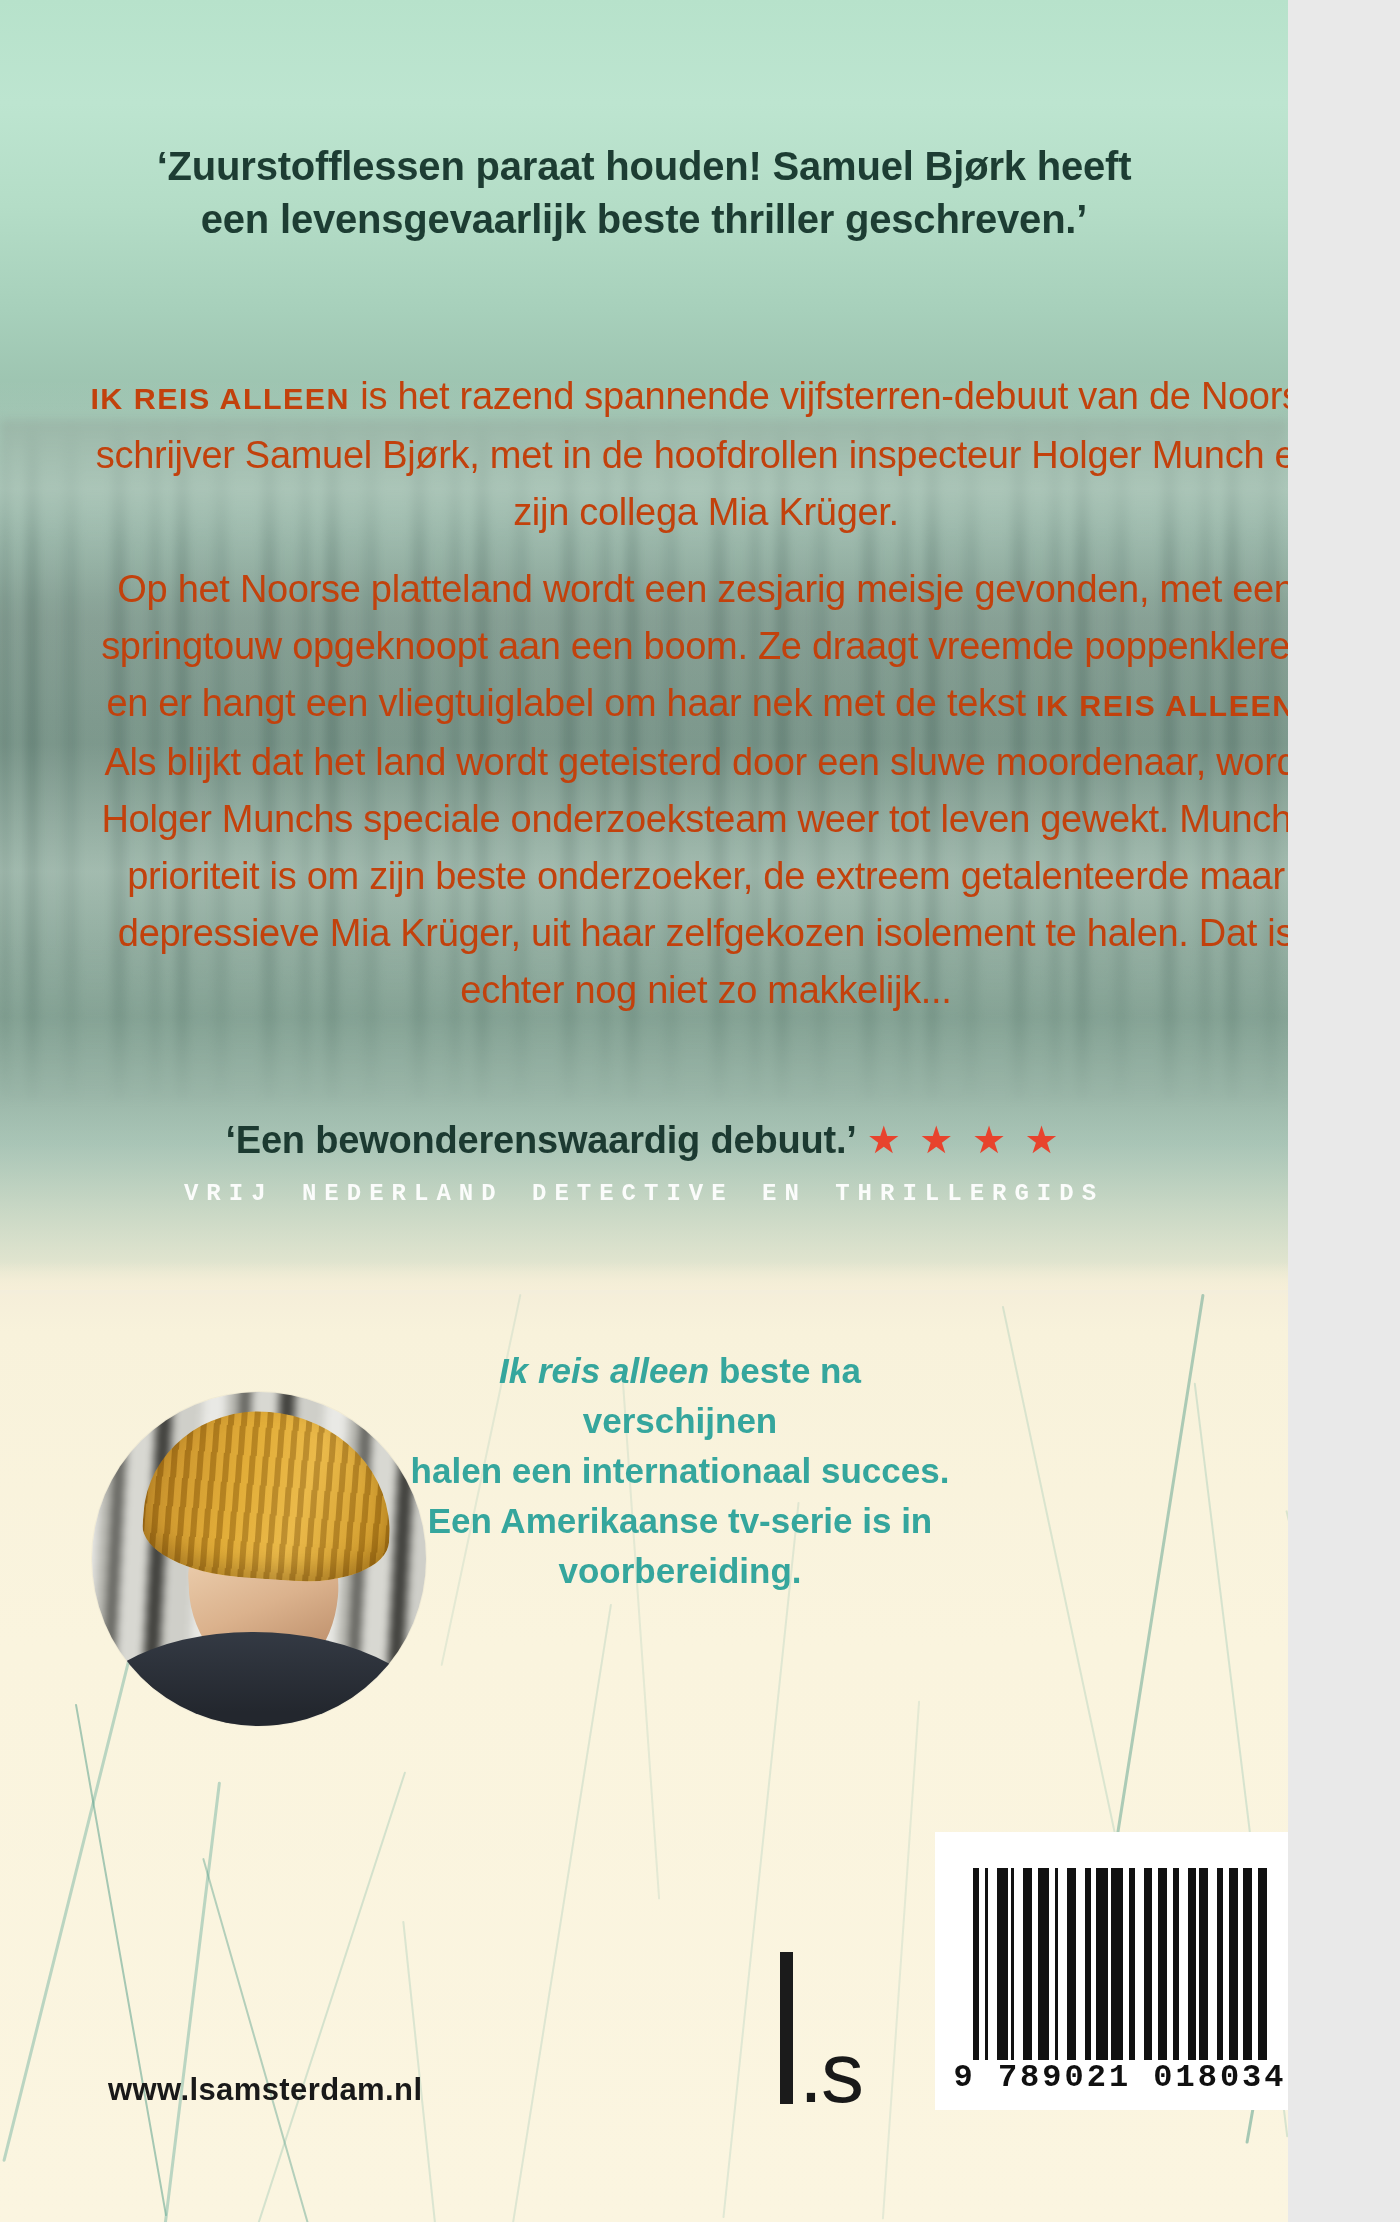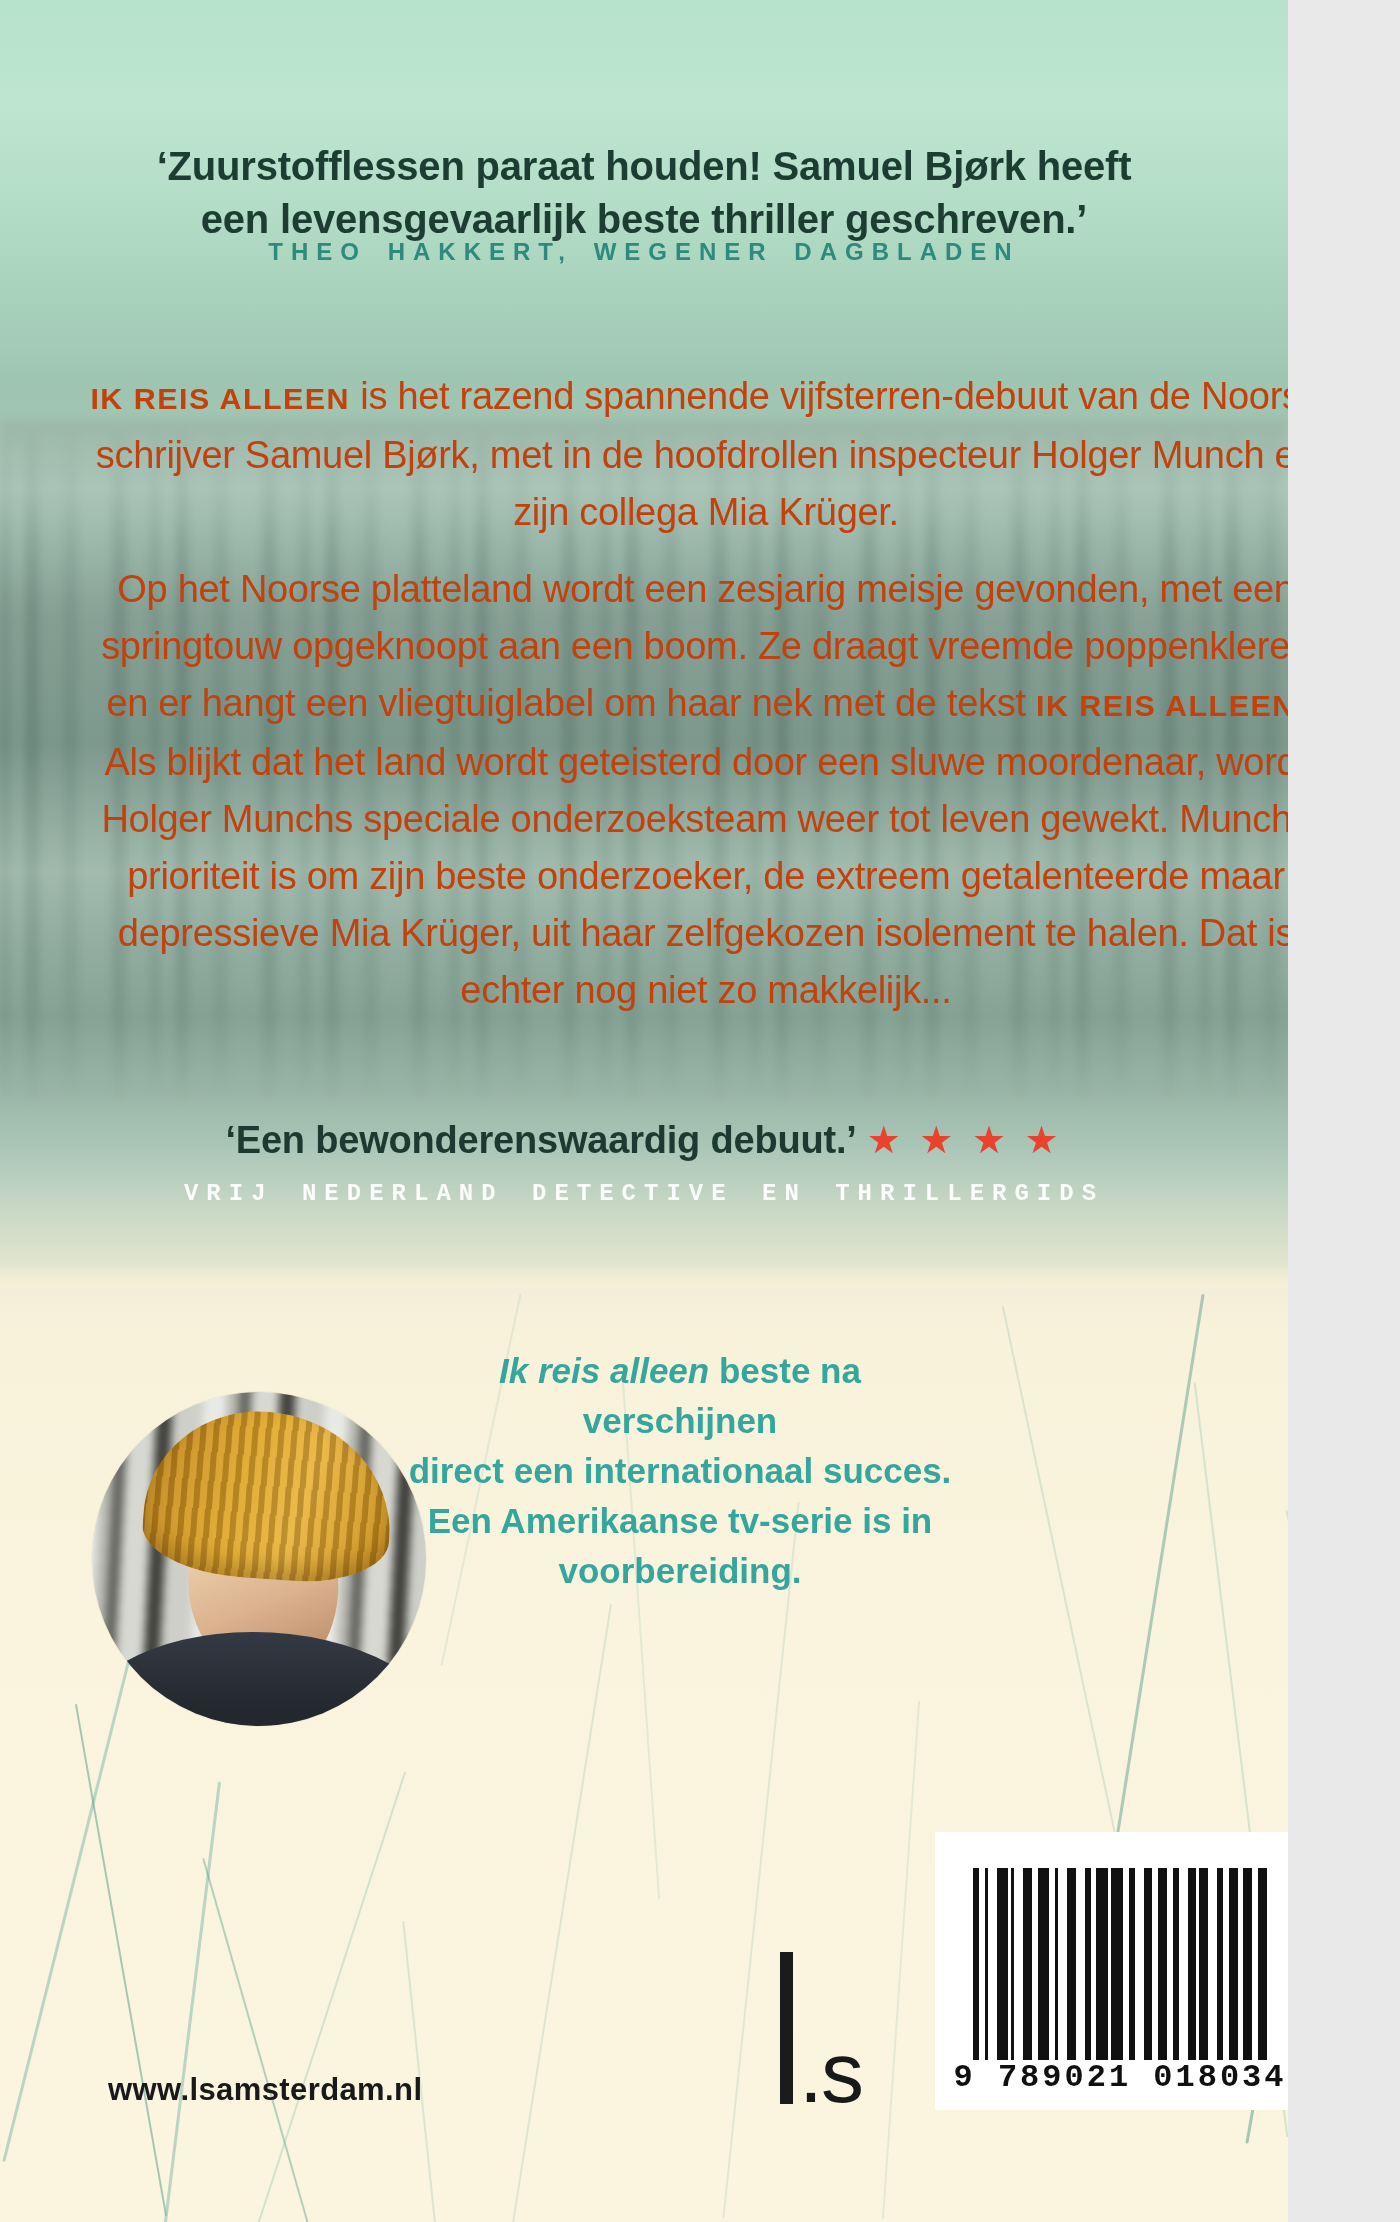--- a/index.html
+++ b/index.html
@@ -189,42 +189,41 @@
   <span class="blade b12"></span>
   <span class="blade b13"></span>
   <span class="blade b14"></span>
   <span class="blade b15"></span>
   <span class="blade b16"></span>
 
   <div class="quote1">
     <span>‘Zuurstofflessen paraat houden! Samuel Bjørk heeft</span>
     <span>een levensgevaarlijk beste thriller geschreven.’</span>
   </div>
-  <div class="attribution">THEO HAKKERT, WEGENER DAGBLADEN</div>
 
   <div class="synopsis">
     <span class="para1"><span class="smallcaps">IK REIS ALLEEN</span><span> is het razend spannende vijfsterren-debuut van de Noorse schrijver Samuel Bjørk, met in de hoofdrollen inspecteur Holger Munch en zijn collega Mia Krüger.</span></span>
     <span class="para2"><span>Op het Noorse platteland wordt een zesjarig meisje gevonden, met een springtouw opgeknoopt aan een boom. Ze draagt vreemde poppenkleren en er hangt een vliegtuiglabel om haar nek met de tekst </span><span class="smallcaps">IK REIS ALLEEN.</span><span class="p3">Als blijkt dat het land wordt geteisterd door een sluwe moordenaar, wordt Holger Munchs speciale onderzoeksteam weer tot leven gewekt. Munchs prioriteit is om zijn beste onderzoeker, de extreem getalenteerde maar depressieve Mia Krüger, uit haar zelfgekozen isolement te halen. Dat is echter nog niet zo makkelijk...</span></span>
   </div>
 
   <div class="review">
     <span>‘Een bewonderenswaardig debuut.’</span><span class="stars">★ ★ ★ ★</span>
   </div>
   <div class="review-source">VRIJ NEDERLAND DETECTIVE EN THRILLERGIDS</div>
 
   <div class="portrait">
     <div class="p-bg"></div>
     <div class="p-face"></div>
     <div class="p-sweater"></div>
     <div class="p-beanie"></div>
   </div>
 
   <div class="intl-note">
     <span class="nline"><span class="italic">Ik reis alleen</span><span> beste na verschijnen</span></span>
-    <span class="nline">direct een internationaal succes.</span>
+    <span class="nline">halen een internationaal succes.</span>
     <span class="nline">Een Amerikaanse tv-serie is in</span>
     <span class="nline">voorbereiding.</span>
   </div>
 
   <div class="website">www.lsamsterdam.nl</div>
 
   <div class="logo">
     <span class="lbar"></span>
     <span class="ls-text">.s</span>
   </div>

